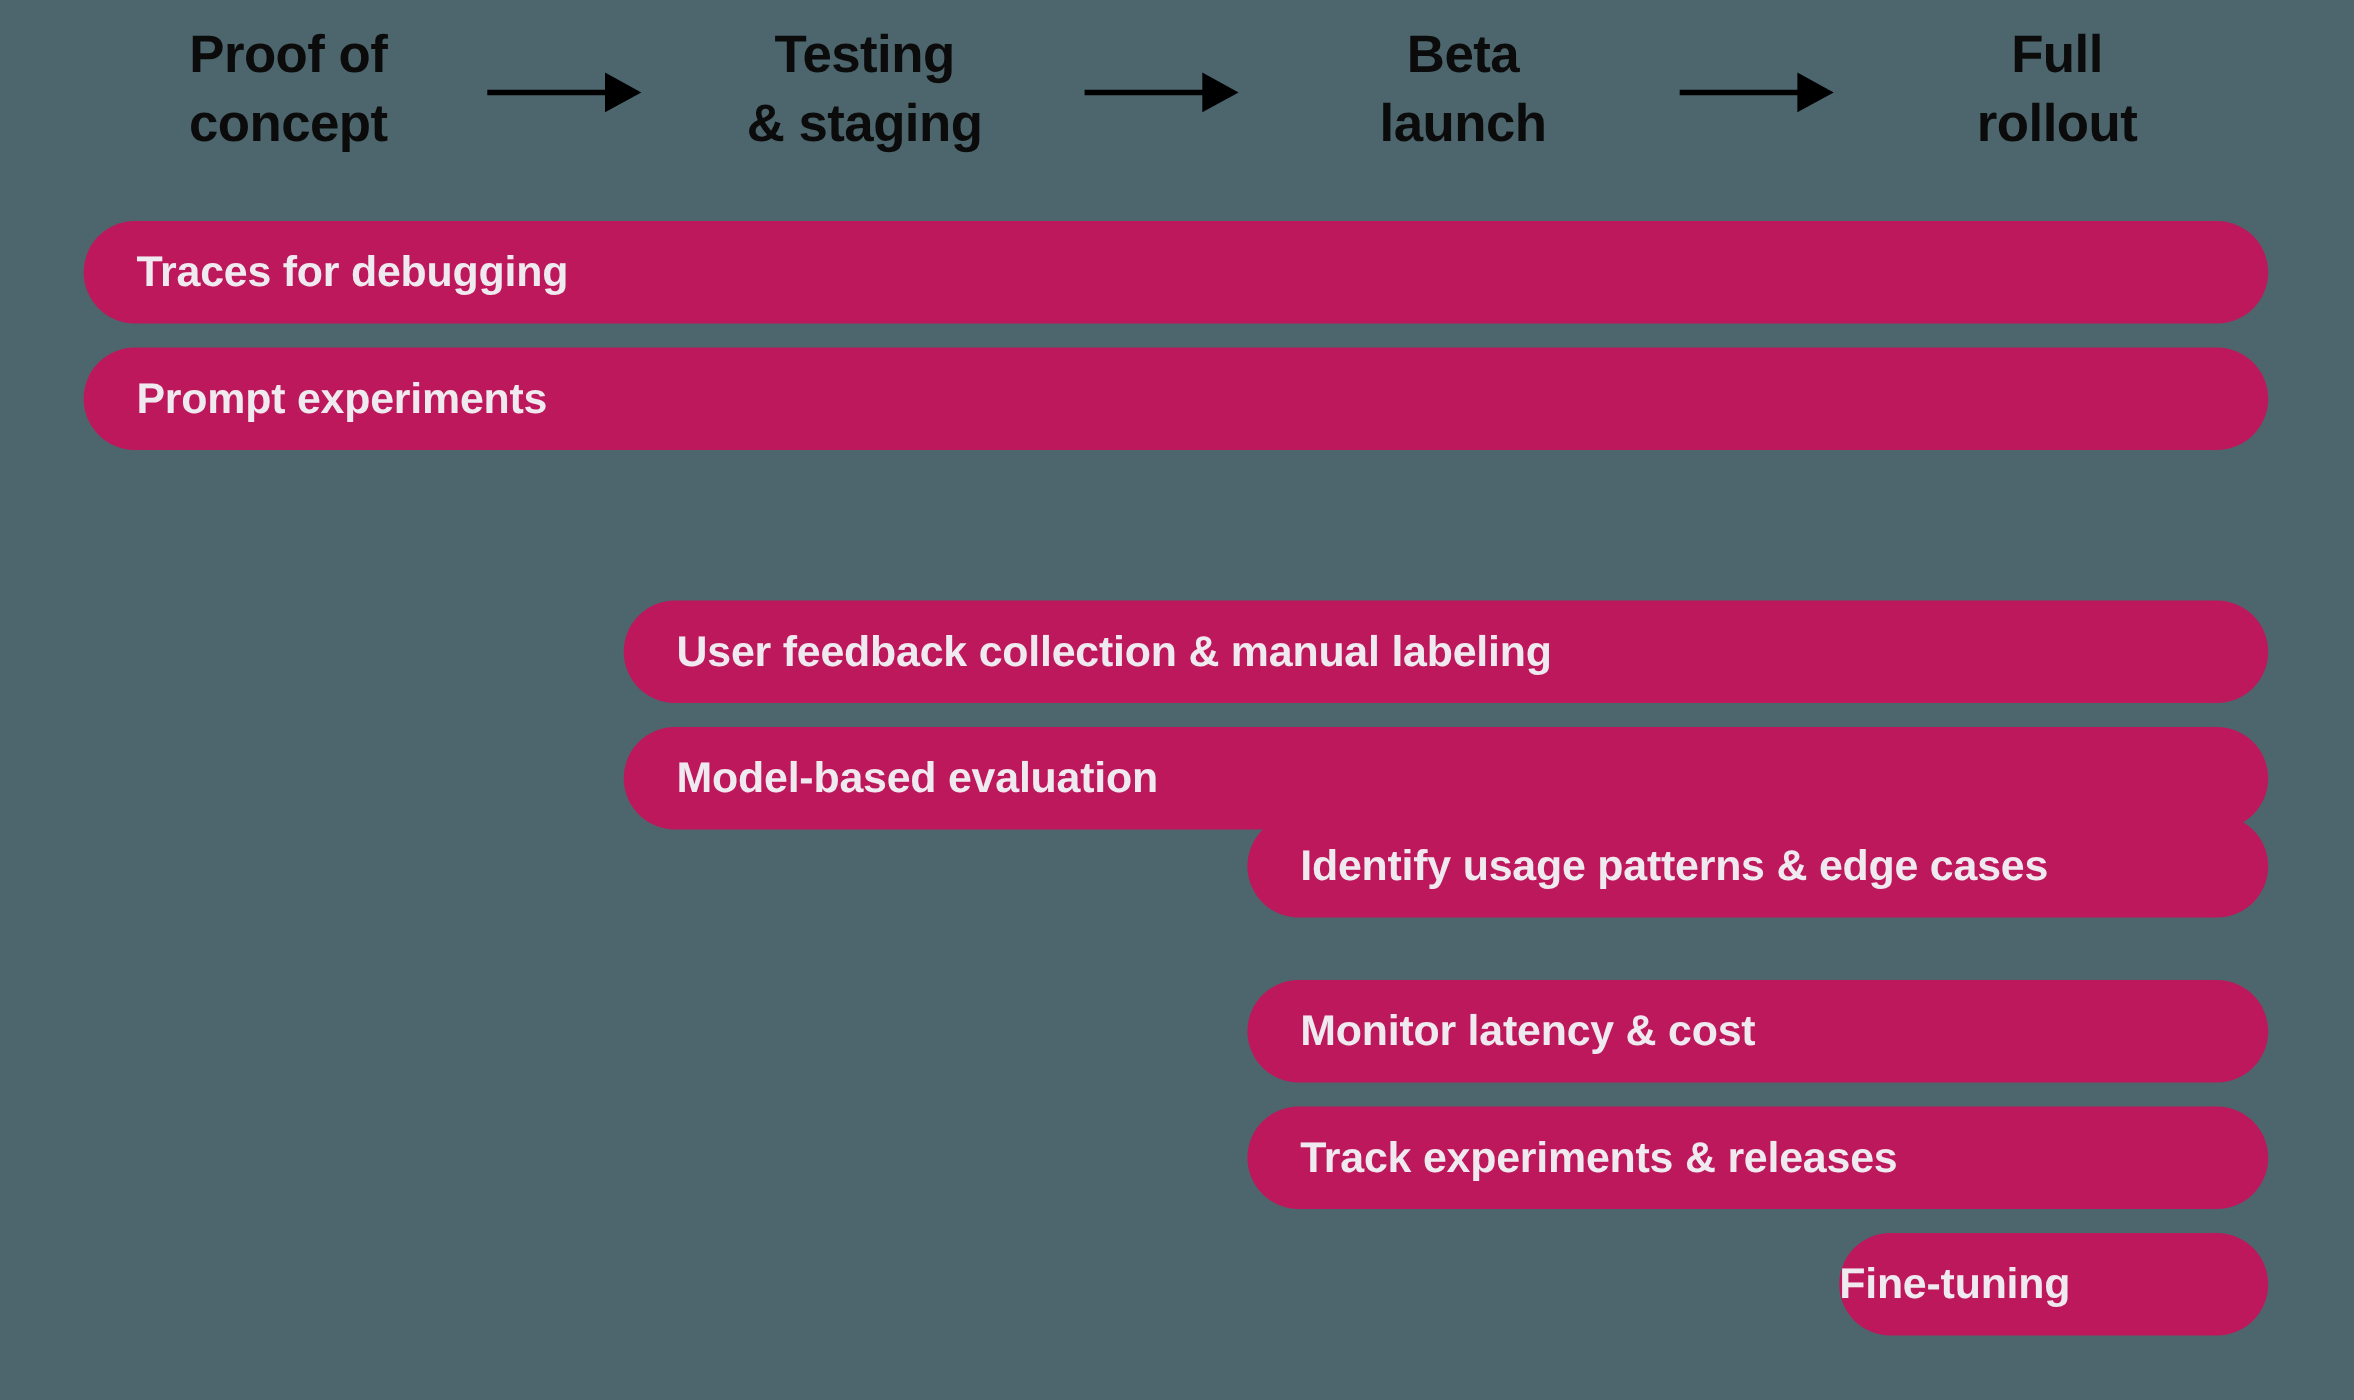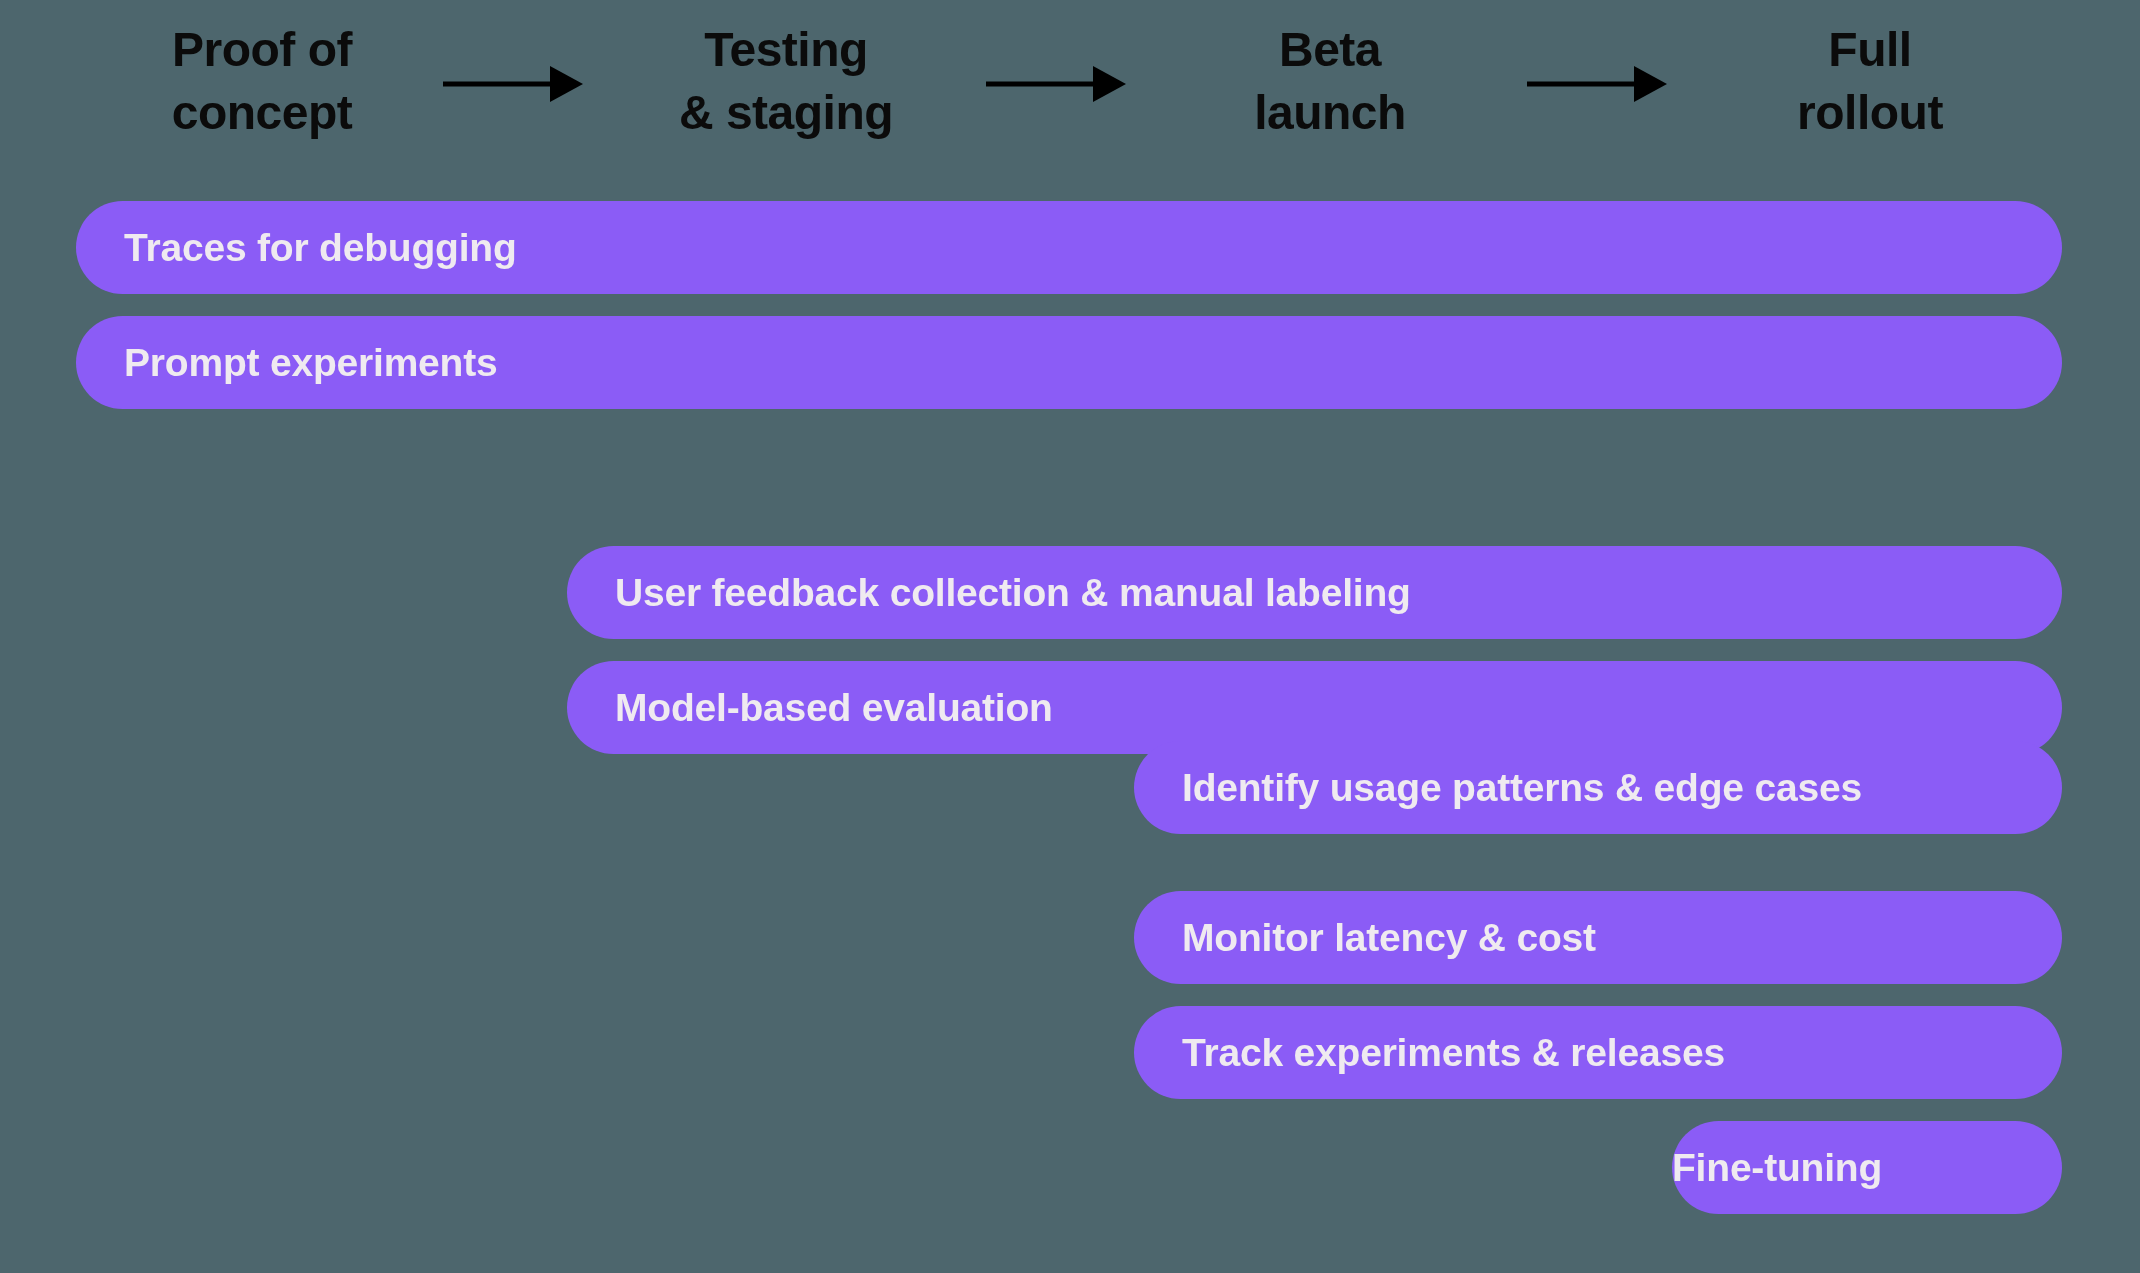--- a/index.html
+++ b/index.html
@@ -38,21 +38,21 @@
     height: 44px;
   }
   .arrow-1 { left: 442px; }
   .arrow-2 { left: 985px; }
   .arrow-3 { left: 1526px; }
 
   
   .bar {
     position: absolute;
     height: 93px;
-    background: #8b5cf6;
+    background: #be185d;
     border-radius: 47px;
     color: #efeaf0;
     font-size: 39px;
     font-weight: bold;
     letter-spacing: -0.2px;
     display: flex;
     align-items: center;
     padding-left: 48px;
     box-sizing: border-box;
     white-space: nowrap;

